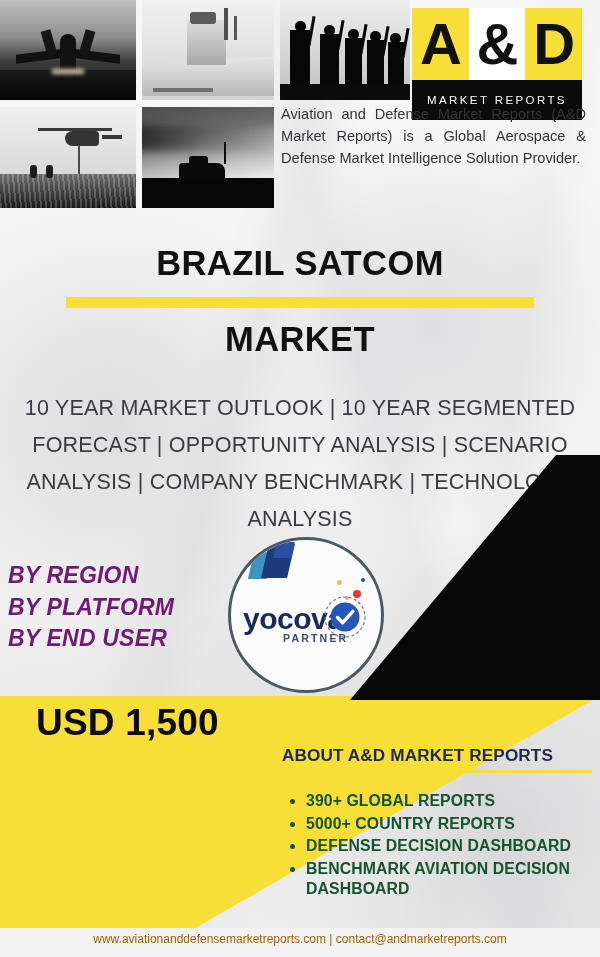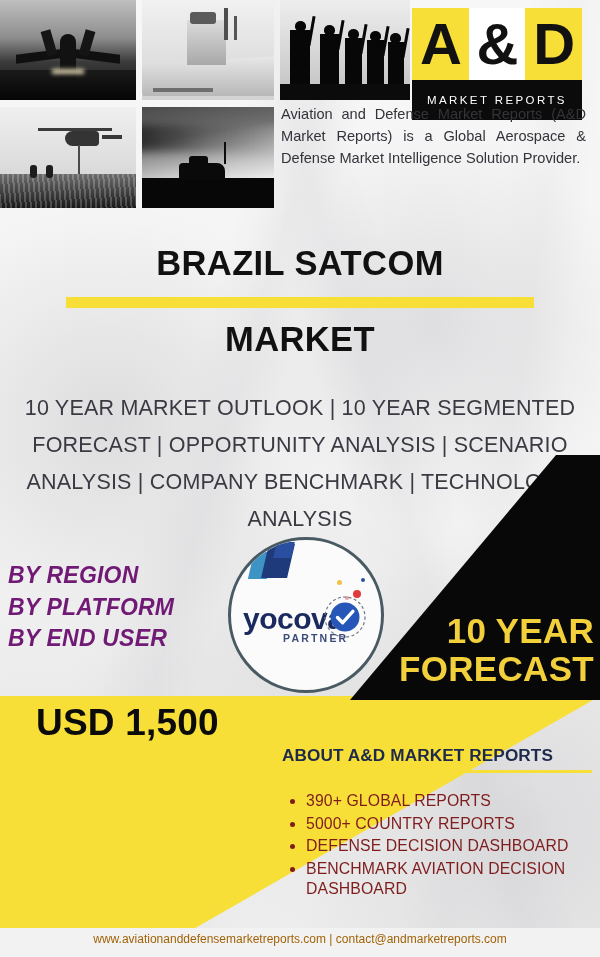--- a/index.html
+++ b/index.html
@@ -181,21 +181,21 @@
 
   
   .price { position:absolute; left:36px; top:702px;
     font-weight:bold; font-size:37px; color:#0b0b0b; letter-spacing:.2px;text-align:right; }
 
   
   .about { position:absolute; left:282px; top:745px; width:310px; }
   .about-head { font-weight:bold; font-size:17.2px; color:#1E2A4A; letter-spacing:.1px; }
   .about-rule { height:3px; background:#F7DF38; margin-top:4px; }
   .about-list { margin:18px 0 0 24px; }
-  .about-list li { font-weight:normal; font-size:15.8px; line-height:1.3; color:#7f1d1d;
+  .about-list li { font-weight:bold; font-size:15.8px; line-height:1.3; color:#14532d;
     margin-bottom:2px; letter-spacing:.1px; }
 
   
   .footer { position:absolute; left:0; top:928px; width:600px; height:29px;
     background:#f2f2f2; }
   .footer-text { position:absolute; left:0; top:932px; width:600px; text-align:center;
     font-size:12px; color:#a16207; }
 </style>
 </head>
 <body>
@@ -317,24 +317,20 @@
     <div class="partner">PARTNER</div>
     <svg class="seal" viewBox="0 0 44 44">
       <g>
         <circle cx="22" cy="22" r="20" fill="none" stroke="#6b7a88" stroke-width="1.2" stroke-dasharray="3 2.4"></circle>
         <circle cx="22" cy="22" r="14.5" fill="#2657b8"></circle>
         <path d="M14.5 22.5 l5.2 5.2 l10.2 -11.4" fill="none" stroke="#ffffff" stroke-width="3.4" stroke-linecap="round" stroke-linejoin="round"></path>
       </g>
     </svg>
   </div>
 
-  <div class="forecast">
-    <div>10 YEAR</div>
-    <div>FORECAST</div>
-  </div>
 
   <div class="price">USD 1,500</div>
 
   <div class="about">
     <div class="about-head">ABOUT A&amp;D MARKET REPORTS</div>
     <div class="about-rule"></div>
     <ul class="about-list">
       <li>390+ GLOBAL REPORTS</li>
       <li>5000+ COUNTRY REPORTS</li>
       <li>DEFENSE DECISION DASHBOARD</li>

